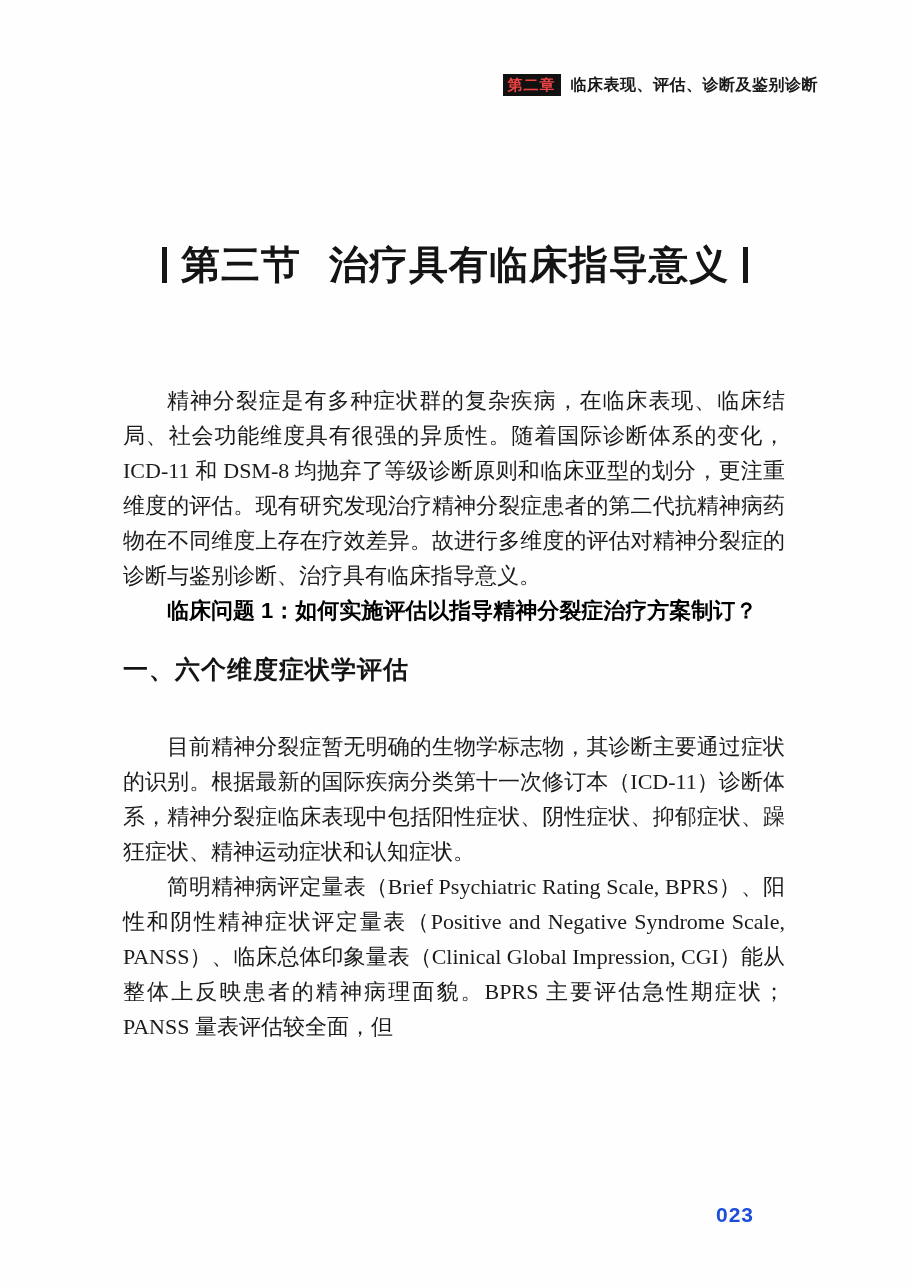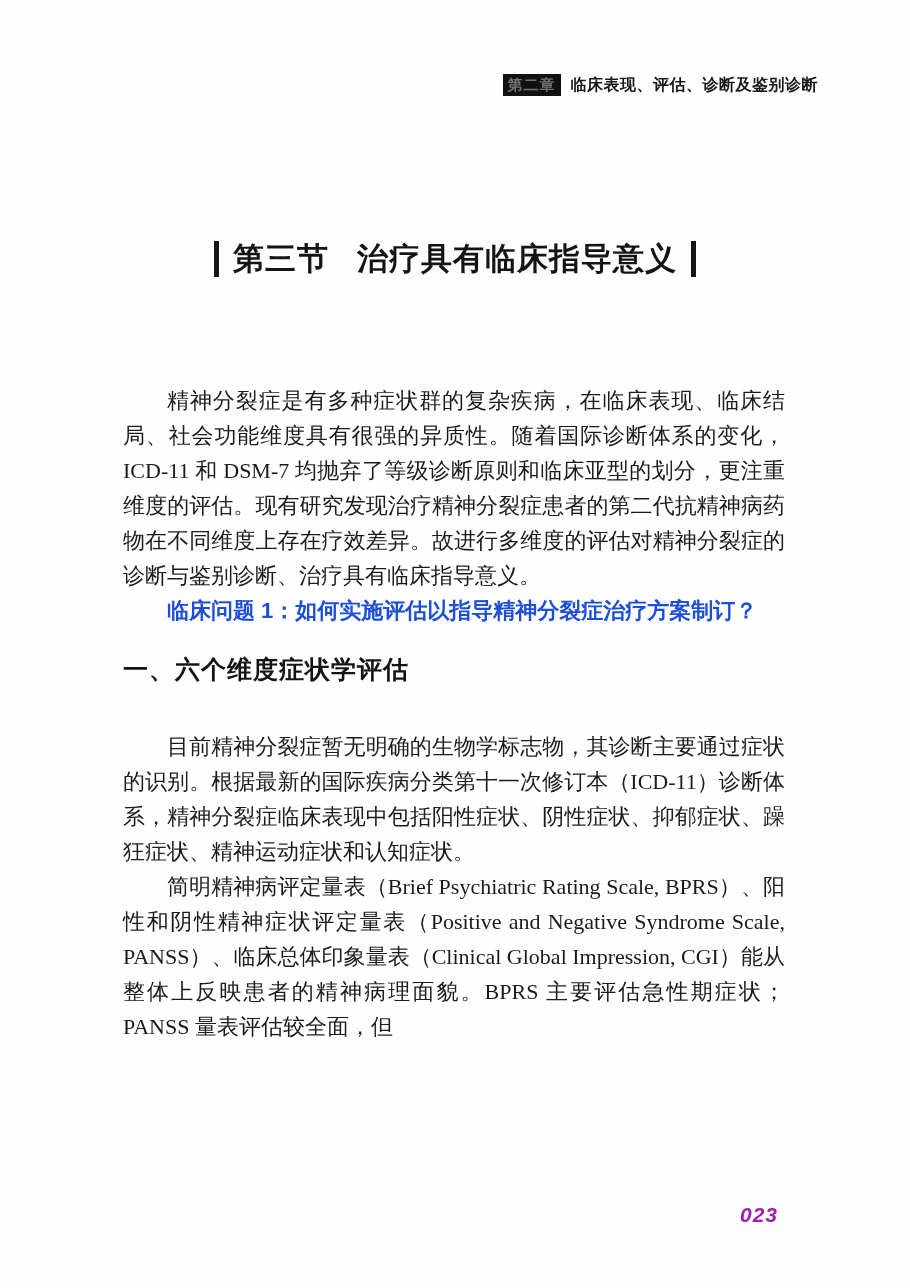--- a/index.html
+++ b/index.html
@@ -24,21 +24,21 @@
     position: absolute;
     top: 74px;
     right: 92px;
     display: flex;
     align-items: center;
     gap: 10px;
     font-family: "Liberation Sans", "DejaVu Sans", sans-serif;
   }
   .chapter-badge {
     background: #111111;
-    color: #737373;
+    color: #ef4444;
     font-size: 15px;
     font-weight: bold;
     line-height: 1;
     padding: 3px 5px 4px 5px;
     letter-spacing: 1px;
   }
   .running-title {
     font-size: 16px;
     font-weight: bold;
     letter-spacing: 0.5px;
@@ -56,21 +56,21 @@
     align-items: center;
     gap: 14px;
     font-family: "Liberation Sans", "DejaVu Sans", sans-serif;
   }
   .title-rule {
     width: 5px;
     height: 36px;
     background: #161616;
   }
   .section-title .title-text {
-    font-size: 31px;
+    font-size: 39px;
     font-weight: bold;
     letter-spacing: 1px;
     color: #141414;
     display: flex;
     gap: 28px;
     white-space: nowrap;
   }
 
   
   .text-column {
@@ -86,44 +86,43 @@
   }
   .para {
     margin: 0;
     text-indent: 2em;
   }
   .para-bold {
     margin: 0;
     text-indent: 2em;
     font-family: "Liberation Sans", "DejaVu Sans", sans-serif;
     font-weight: bold;
-    color: #1d4ed8;
+    color: #000000;
   }
   .subsection-heading {
     margin: 27px 0 46px 0;
     font-family: "Liberation Sans", "DejaVu Sans", sans-serif;
     font-weight: bold;
     font-size: 25px;
     letter-spacing: 1px;
     color: #141414;
     text-indent: 0;
     line-height: 28px;
   }
 
   
   .page-number {
     position: absolute;
-    left: 740px;
+    left: 716px;
     top: 1203px;
     font-family: "Liberation Sans", "DejaVu Sans", sans-serif;
     font-weight: 600;
     font-size: 21px;
     letter-spacing: 1px;
-    color: #a21caf;
-    font-style: italic;
+    color: #1d4ed8;
   }
 </style>
 </head>
 <body>
 
 <div class="page">
 
   <div class="running-header">
     <span class="chapter-badge">第二章</span>
     <span class="running-title">临床表现、评估、诊断及鉴别诊断</span>
@@ -132,21 +131,21 @@
   <div class="section-title">
     <span class="title-rule"></span>
     <span class="title-text">
       <span>第三节</span>
       <span>治疗具有临床指导意义</span>
     </span>
     <span class="title-rule"></span>
   </div>
 
   <div class="text-column">
-    <p class="para">精神分裂症是有多种症状群的复杂疾病，在临床表现、临床结局、社会功能维度具有很强的异质性。随着国际诊断体系的变化，ICD-11 和 DSM-7 均抛弃了等级诊断原则和临床亚型的划分，更注重维度的评估。现有研究发现治疗精神分裂症患者的第二代抗精神病药物在不同维度上存在疗效差异。故进行多维度的评估对精神分裂症的诊断与鉴别诊断、治疗具有临床指导意义。</p>
+    <p class="para">精神分裂症是有多种症状群的复杂疾病，在临床表现、临床结局、社会功能维度具有很强的异质性。随着国际诊断体系的变化，ICD-11 和 DSM-8 均抛弃了等级诊断原则和临床亚型的划分，更注重维度的评估。现有研究发现治疗精神分裂症患者的第二代抗精神病药物在不同维度上存在疗效差异。故进行多维度的评估对精神分裂症的诊断与鉴别诊断、治疗具有临床指导意义。</p>
     <p class="para-bold">临床问题 1：如何实施评估以指导精神分裂症治疗方案制订？</p>
     <h2 class="subsection-heading">一、六个维度症状学评估</h2>
     <p class="para">目前精神分裂症暂无明确的生物学标志物，其诊断主要通过症状的识别。根据最新的国际疾病分类第十一次修订本（ICD-11）诊断体系，精神分裂症临床表现中包括阳性症状、阴性症状、抑郁症状、躁狂症状、精神运动症状和认知症状。</p>
     <p class="para">简明精神病评定量表（Brief Psychiatric Rating Scale, BPRS）、阳性和阴性精神症状评定量表（Positive and Negative Syndrome Scale, PANSS）、临床总体印象量表（Clinical Global Impression, CGI）能从整体上反映患者的精神病理面貌。BPRS 主要评估急性期症状；PANSS 量表评估较全面，但</p>
   </div>
 
   <div class="page-number">023</div>
 
 </div>
 

